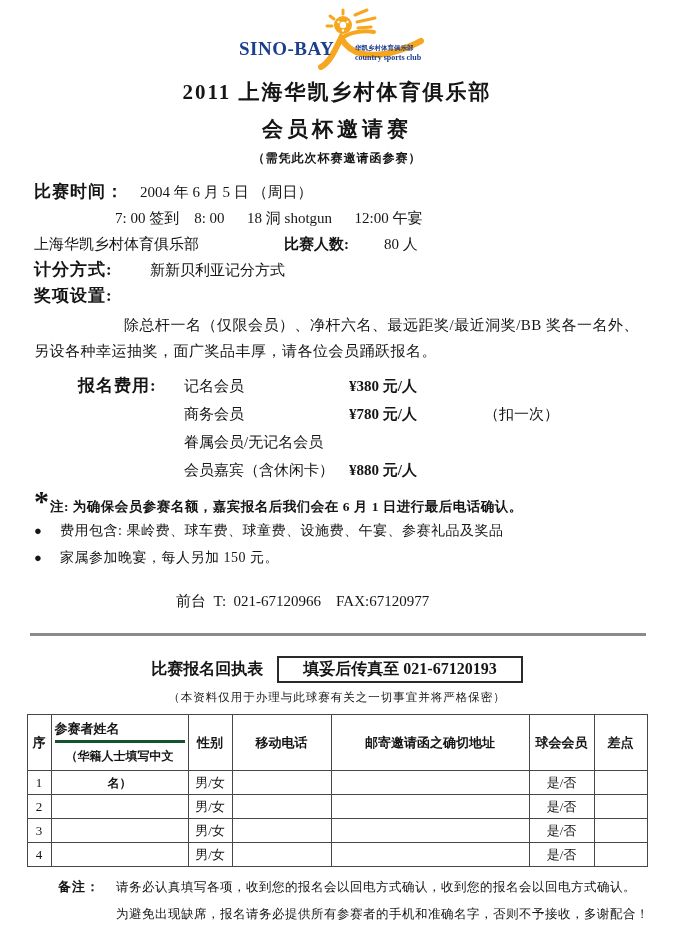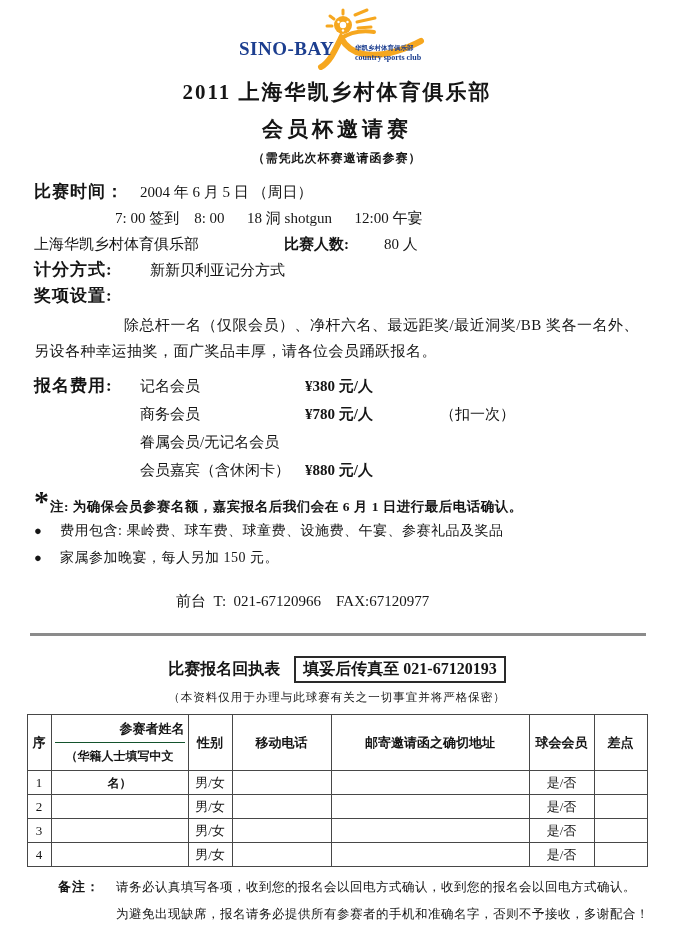--- a/index.html
+++ b/index.html
@@ -21,21 +21,21 @@
   .content { margin:12px 28px 0 34px; font-size:15px; }
   .info-row { display:flex; align-items:baseline; line-height:26px; }
   .lab { font-weight:bold; font-size:17px; flex:0 0 106px; letter-spacing:1px; }
   .lab-wide { flex:0 0 116px; }
   .val { font-size:15px; }
   .sched { padding-left:81px; line-height:26px; font-size:15px; }
   .venue-val { flex:0 0 250px; }
   .players-lab { font-weight:600; font-size:15px; flex:0 0 100px; }
   .awards-para { margin-top:3px; line-height:26px; font-size:15px; text-indent:90px; letter-spacing:0.5px; }
 
-  .fees { margin-top:8px; }
+  .fees { margin-top:8px;margin-left:44px; }
   .fee-row { display:flex; align-items:baseline; line-height:28px; }
   .fee-gap { flex:0 0 106px; }
   .fee-name { flex:0 0 165px; font-size:15px; }
   .fee-price { flex:0 0 135px; font-size:15px; font-weight:600; }
   .fee-note { font-size:15px; }
 
   .star-row { margin-top:6px; display:flex; }
   .star-glyph { font-size:30px; font-weight:bold; line-height:22px; width:16px; }
   .star-text { font-size:13.5px; font-weight:bold; line-height:20px; margin-top:7px; letter-spacing:0.5px; }
 
@@ -44,27 +44,27 @@
   .bullet-text { font-size:14px; letter-spacing:0.5px; }
 
   .hotline { margin-top:16px; }
   .hot-row1 { display:flex; align-items:baseline; line-height:28px; }
   .hot-lab { font-weight:bold; font-size:17px; flex:0 0 110px; letter-spacing:1px; }
   .hot-row2 { padding-left:142px; line-height:28px; margin-top:2px; font-size:15px; }
 
   .divider { margin:18px 28px 0 30px; border-top:3px solid #8b8b8b; }
 
   .form-title-row { margin-top:20px; text-align:center; font-size:16px; font-weight:bold; }
-  .fax-box { display:inline-block; border:2px solid #2a2a2a; padding:1px 7px; margin-left:10px; }
+  .fax-box { display:inline-block; border:2px solid #2a2a2a; padding:1px 24px; margin-left:10px; }
   .privacy { margin-top:7px; text-align:center; font-size:11.5px; letter-spacing:1px; }
 
   table.reply { margin:9px auto 0; width:620px; border-collapse:collapse; table-layout:fixed; }
   table.reply td { border:1px solid #474747; font-size:13px; padding:0 3px; }
   .th { font-weight:600; text-align:center; }
-  .hdr-name-top { border-bottom:1px solid #14532d; height:28px; line-height:28px; text-align:right; font-weight:600; }
+  .hdr-name-top { border-bottom:3px solid #14532d; height:28px; line-height:28px; text-align:left; font-weight:600; }
   .hdr-name-bot { height:27px; line-height:27px; text-align:center; font-weight:600; font-size:12px; }
   td.hdr-name { padding:0; }
   tr.data-row td { height:24px; }
   .c { text-align:center; }
   .num-cell { text-align:center; font-size:13px; }
 
   .remarks { margin-top:8px; padding-left:58px; padding-right:20px; }
   .remark-row1 { display:flex; line-height:24px; }
   .remark-lab { font-weight:bold; font-size:13px; flex:0 0 58px; letter-spacing:1px; }
   .remark-text { font-size:12.5px; letter-spacing:0.5px; }

